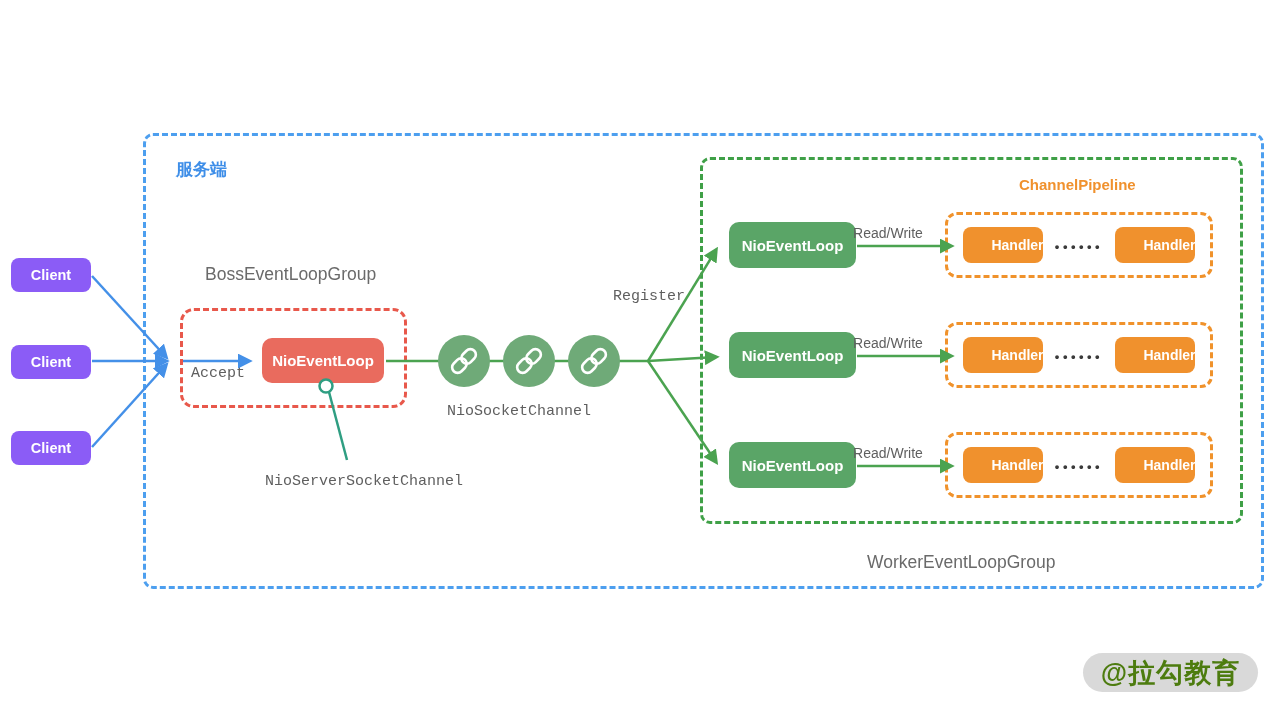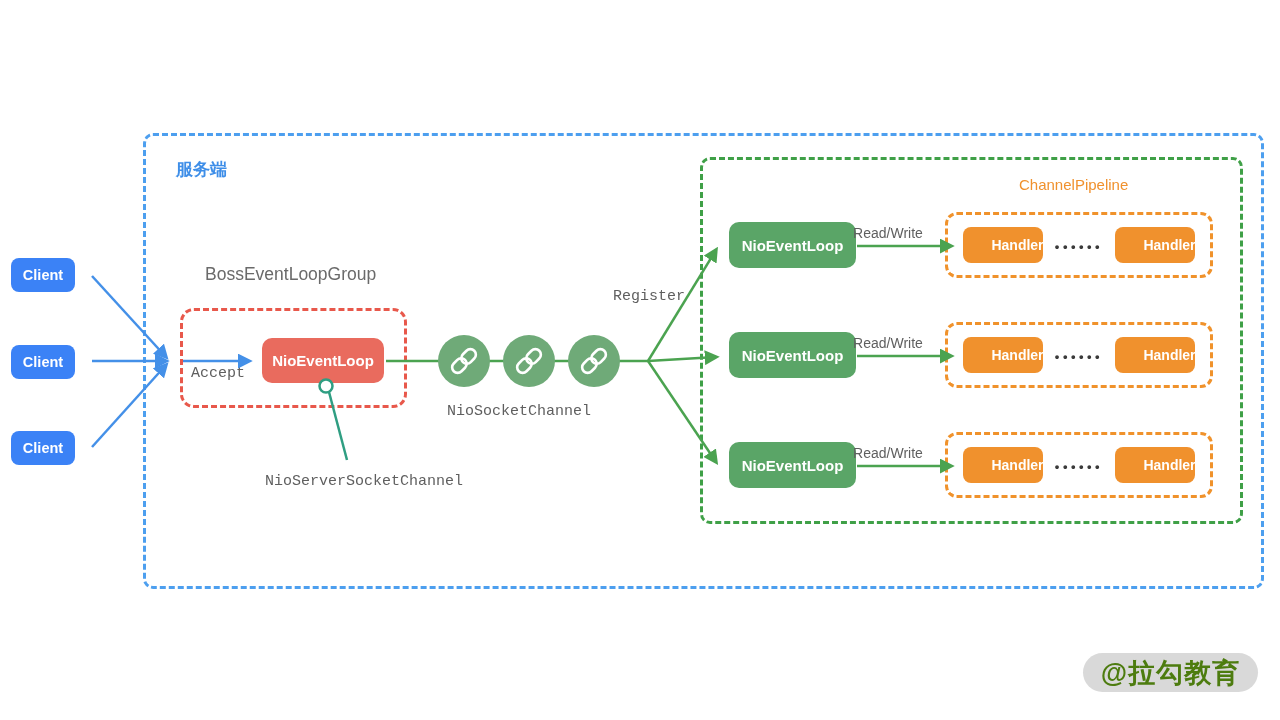--- a/index.html
+++ b/index.html
@@ -21,21 +21,21 @@
   .worker-box{
     left:700px;top:157px;width:543px;height:367px;
     border:3px dashed #3FA047;border-radius:10px;
   }
   .pipeline-box{
     width:268px;height:66px;left:945px;
     border:3px dashed #F0922B;border-radius:12px;
   }
   
   .client-box{
-    left:11px;width:64px;height:34px;background:#3b82f6;border-radius:8px;
+    left:11px;width:80px;height:34px;background:#8b5cf6;border-radius:8px;
     color:#fff;font-size:14.5px;font-weight:600;
     display:flex;align-items:center;justify-content:center;
   }
   .red-node{
     left:262px;top:338px;width:122px;height:45px;background:#E96B5E;border-radius:10px;
     color:#fff;font-size:15px;font-weight:600;
     display:flex;align-items:center;justify-content:center;
   }
   .green-node{
     left:729px;width:127px;height:46px;background:#5AA567;border-radius:10px;
@@ -54,21 +54,21 @@
   
   .lbl{color:#5F5F5F;font-size:15px;white-space:nowrap;font-family:Liberation Mono, monospace;}
   .lbl-title{color:#6A6A6A;font-size:17.5px;white-space:nowrap;}
   .server-lbl{left:176px;top:158px;color:#3E8EE8;font-size:17px;font-weight:700;}
   .boss-title{left:205px;top:264px;}
   .accept-lbl{left:191px;top:333px;margin-top:32px;}
   .register-lbl{left:613px;top:288px;}
   .niosocket-lbl{left:447px;top:403px;}
   .nioserversocket-lbl{left:265px;top:473px;}
   .readwrite-lbl{left:850px;width:76px;text-align:center;color:#5F5F5F;font-size:14px;white-space:nowrap;}
-  .pipeline-lbl{left:1019px;top:176px;color:#F0912D;font-size:15px;font-weight:400;white-space:nowrap;}
+  .pipeline-lbl{left:1019px;top:176px;color:#F0912D;font-size:15px;font-weight:700;white-space:nowrap;}
   .worker-title{left:867px;top:552px;}
   
   .watermark{
     left:1083px;top:653px;width:175px;height:39px;border-radius:25px;background:#D9D9D9;
     color:#4d7c0f;font-size:27px;font-weight:700;letter-spacing:1px;
     display:flex;align-items:center;justify-content:center;z-index:6;
   }
   .lines-svg{position:absolute;left:0;top:0;z-index:5;pointer-events:none;}
 </style>
 </head>
@@ -80,20 +80,21 @@
   <div class="abs boss-box"></div>
   <div class="abs worker-box"></div>
 
   <div class="abs server-lbl">服务端</div>
   <div class="abs lbl-title boss-title">BossEventLoopGroup</div>
   <div class="abs lbl accept-lbl">Accept</div>
   <div class="abs lbl register-lbl">Register</div>
   <div class="abs lbl niosocket-lbl">NioSocketChannel</div>
   <div class="abs lbl nioserversocket-lbl">NioServerSocketChannel</div>
   <div class="abs pipeline-lbl">ChannelPipeline</div>
+  <div class="abs lbl-title worker-title">WorkerEventLoopGroup</div>
 
   <div class="abs client-box" style="top:258px">Client</div>
   <div class="abs client-box" style="top:345px">Client</div>
   <div class="abs client-box" style="top:431px">Client</div>
 
   <div class="abs red-node">NioEventLoop</div>
 
   <div class="abs green-node" style="top:222px">NioEventLoop</div>
   <div class="abs readwrite-lbl" style="top:225px">Read/Write</div>
   <div class="abs pipeline-box" style="top:212px"></div>

